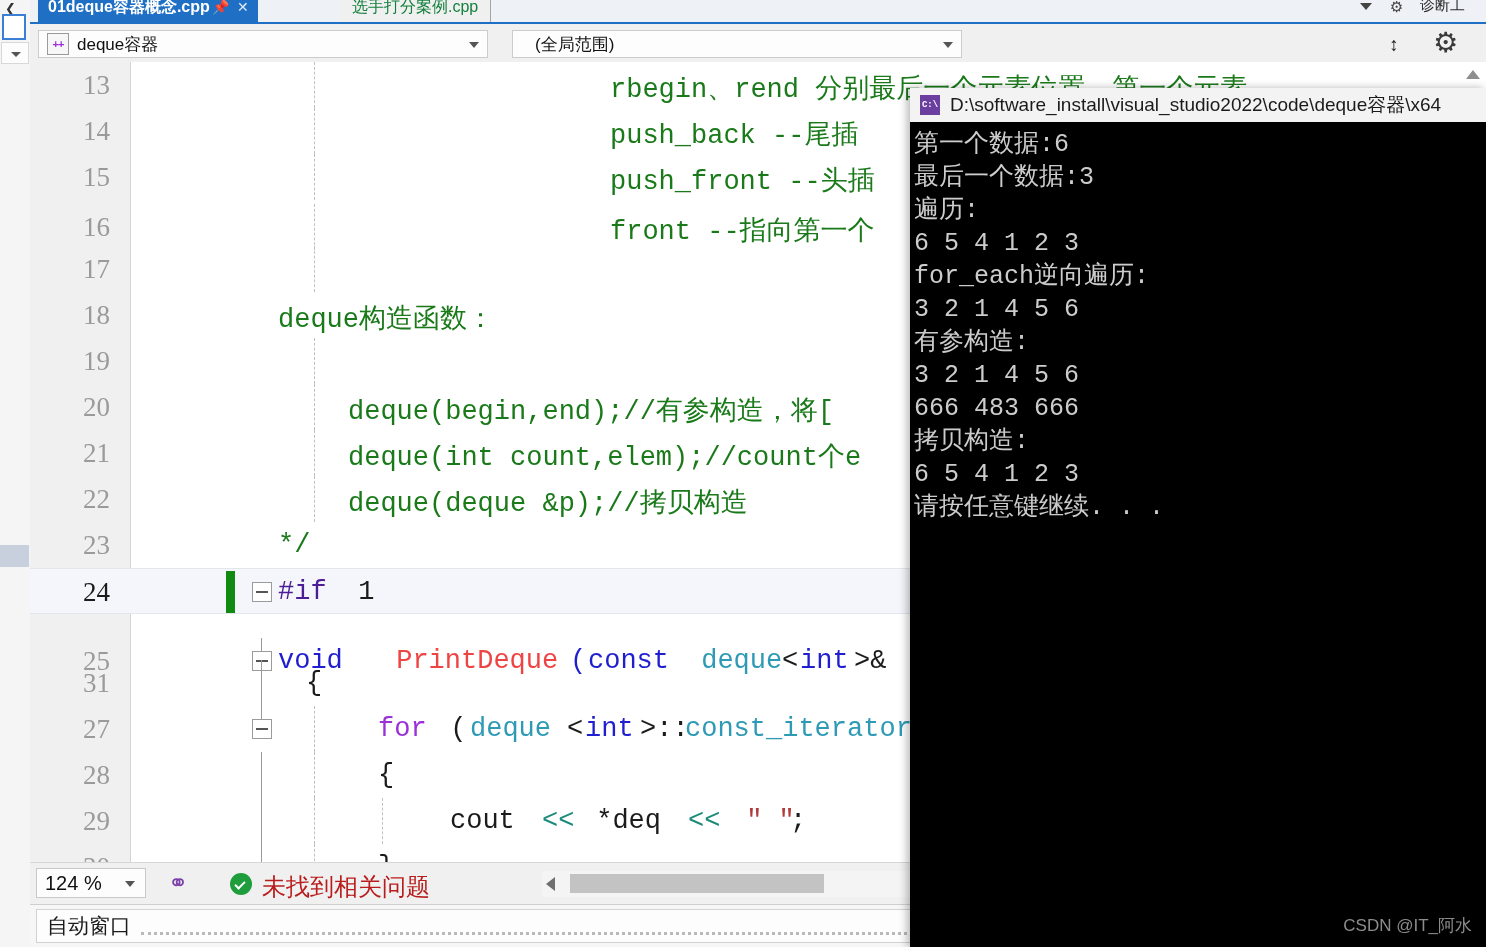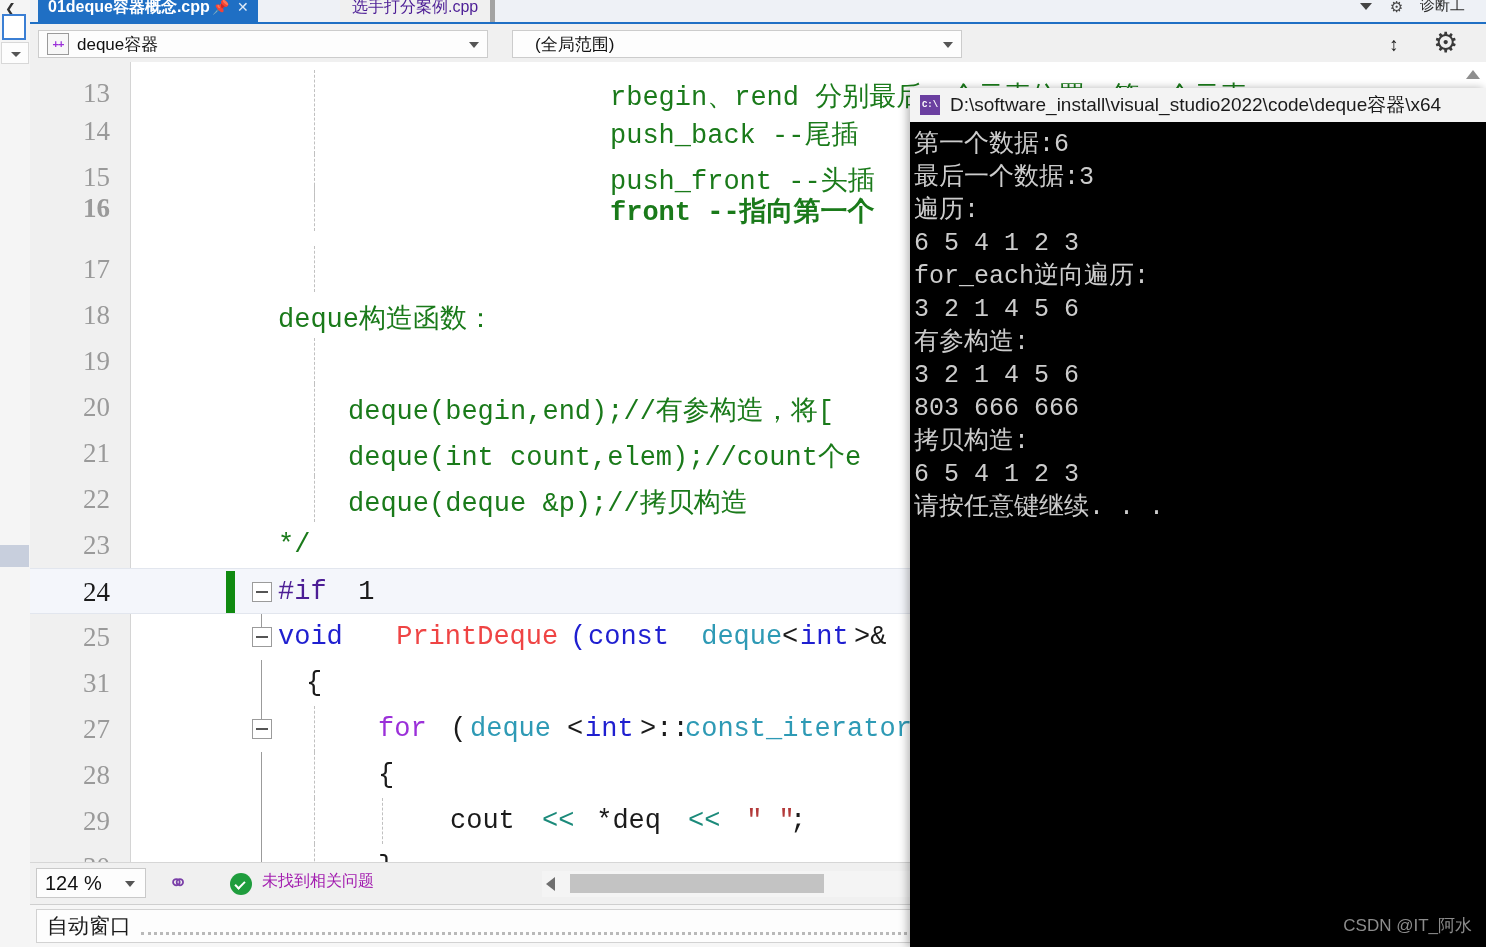--- a/index.html
+++ b/index.html
@@ -17,21 +17,21 @@
   #left-rail .dd{position:absolute;left:1px;top:42px;width:28px;height:22px;background:#fdfdfd;border:1px solid #d8d8d8;box-sizing:border-box;}
   #left-rail .dd:after{content:"";position:absolute;left:9px;top:9px;border-left:5px solid transparent;border-right:5px solid transparent;border-top:5px solid #555;}
   #left-rail .sel{position:absolute;left:0;top:545px;width:29px;height:22px;background:#c8cfdd;}
 
   
   #tabstrip{position:absolute;left:30px;top:0;width:1456px;height:22px;background:#eef1f6;overflow:hidden;}
   .tab{position:absolute;top:0;height:22px;display:flex;align-items:center;box-sizing:border-box;}
   .tab.active{left:8px;background:#1f6fc4;color:#ffffff;padding:0 4px 0 10px;}
   .tab.active .tab-label{font-size:16px;font-weight:bold;white-space:nowrap;position:relative;top:-4px;}
   .tab.active .ticon{width:22px;height:22px;display:flex;align-items:center;justify-content:center;color:#dfeaf7;font-size:14px;position:relative;top:-4px;}
-  .tab.inactive{left:310px;background:#f0f0f0;color:#4c1d95;padding:0 12px;border-right:5px solid #a3a3a3;}
+  .tab.inactive{left:310px;background:#f0f0f0;color:#15803d;padding:0 12px;border-right:1px solid #a3a3a3;}
   .tab.inactive .tab-label{font-size:16px;white-space:nowrap;position:relative;top:-4px;}
 
   #right-head{position:absolute;right:0;top:0;width:146px;height:22px;background:#eef1f6;}
   #rh-caret{position:absolute;left:20px;top:3px;border-left:6px solid transparent;border-right:6px solid transparent;border-top:7px solid #444;}
   #rh-gear{position:absolute;left:50px;top:-2px;font-size:15px;color:#444;}
   #rh-text{position:absolute;left:80px;top:-4px;font-size:15px;color:#2b2b2b;white-space:nowrap;}
 
   
   #navbar{position:absolute;left:30px;top:22px;width:1456px;height:40px;background:#f0f0f0;border-top:2px solid #1f6fc4;box-sizing:border-box;}
   .combo{position:absolute;top:6px;height:28px;background:#fdfdfd;border:1px solid #cccccc;box-sizing:border-box;display:flex;align-items:center;}
@@ -72,21 +72,21 @@
   #ed-vcaret-up{position:absolute;right:6px;top:8px;border-left:7px solid transparent;border-right:7px solid transparent;border-bottom:9px solid #8e8e8e;}
 
   
   #statusbar{position:absolute;left:30px;top:862px;width:1456px;height:42px;background:#f0f0f0;border-top:1px solid #d6d6d6;box-sizing:border-box;}
   #zoombox{position:absolute;left:6px;top:5px;width:110px;height:30px;background:#fdfdfd;border:1px solid #c9c9c9;box-sizing:border-box;display:flex;align-items:center;}
   #zoombox .zv{font-size:20px;color:#111;padding-left:8px;}
   #zoombox .zc{position:absolute;right:10px;top:12px;border-left:5px solid transparent;border-right:5px solid transparent;border-top:6px solid #555;}
   #brainicon{position:absolute;left:138px;top:6px;font-size:24px;color:#7a3fa8;}
   #okicon{position:absolute;left:200px;top:10px;width:22px;height:22px;border-radius:50%;background:#1f9d3d;}
   #okicon:after{content:"";position:absolute;left:5px;top:8px;width:8px;height:4px;border-left:2.5px solid #fff;border-bottom:2.5px solid #fff;transform:rotate(-45deg);}
-  #statustext{position:absolute;left:232px;top:8px;font-size:16px;color:#a21caf;white-space:nowrap;}
+  #statustext{position:absolute;left:232px;top:8px;font-size:24px;color:#b91c1c;white-space:nowrap;}
   #hscroll{position:absolute;left:512px;top:8px;width:420px;height:26px;background:#f4f4f4;}
   #hscroll .harrow{position:absolute;left:4px;top:6px;border-top:7px solid transparent;border-bottom:7px solid transparent;border-right:9px solid #6f6f6f;}
   #hscroll .hthumb{position:absolute;left:28px;top:3px;width:254px;height:19px;background:#c3c3c3;}
 
   
   #bottompane{position:absolute;left:30px;top:904px;width:1456px;height:43px;background:#f6f6f6;border-top:1px solid #cfcfcf;box-sizing:border-box;}
   #bp-inner{position:absolute;left:6px;top:4px;width:1444px;height:34px;background:#fdfdfd;border:1px solid #d2d2d2;box-sizing:border-box;display:flex;align-items:center;}
   #bp-label{font-size:21px;color:#1b1b1b;padding-left:10px;white-space:nowrap;}
   #bp-dots{flex:1;margin:0 10px;border-bottom:3px dotted #b9b9b9;height:14px;}
   #bp-caret{margin-right:12px;border-left:8px solid transparent;border-right:8px solid transparent;border-top:9px solid #333;}
@@ -143,39 +143,39 @@
     <div class="sv">↕</div>
   </div>
   <div id="biggear">⚙</div>
 </div>
 
 <div id="editor">
   <div id="gutter-bg"></div>
   <div id="gutter-sep"></div>
   <div id="ed-vcaret-up"></div>
 
-  <div class="code-row" style="top:8px;">
+  <div class="code-row" style="top:0px;">
     <span class="lnum" style="top:8px;">13</span>
     <span class="dashline" style="left:284px;top:0px;height:46px;"></span>
     <span class="code cmt" style="left:580px;top:8px;">rbegin、rend 分别最后一个元素位置、第一个元素</span>
   </div>
 
   <div class="code-row" style="top:46px;">
     <span class="lnum" style="top:8px;">14</span>
     <span class="dashline" style="left:284px;top:0px;height:46px;"></span>
     <span class="code cmt" style="left:580px;top:8px;">push_back --尾插</span>
   </div>
 
   <div class="code-row" style="top:92px;">
     <span class="lnum" style="top:8px;">15</span>
     <span class="dashline" style="left:284px;top:0px;height:46px;"></span>
     <span class="code cmt" style="left:580px;top:8px;">push_front --头插</span>
   </div>
 
-  <div class="code-row" style="top:123px;font-weight:bold;">
+  <div class="code-row" style="top:142px;">
     <span class="lnum" style="top:8px;">16</span>
     <span class="dashline" style="left:284px;top:0px;height:46px;"></span>
     <span class="code cmt" style="left:580px;top:8px;">front --指向第一个</span>
   </div>
 
   <div class="code-row" style="top:184px;">
     <span class="lnum" style="top:8px;">17</span>
     <span class="dashline" style="left:284px;top:0px;height:46px;"></span>
   </div>
 
@@ -213,21 +213,21 @@
   </div>
 
   <div class="code-row current" style="top:506px;">
     <span class="lnum cur" style="top:8px;">24</span>
     <span class="chgbar" style="top:2px;"></span>
     <span class="fold" style="top:13px;"></span>
     <span class="code prep" style="left:248px;top:8px;">#if</span>
     <span class="code plain" style="left:312px;top:8px;"> 1</span>
   </div>
 
-  <div class="code-row" style="top:552px;text-decoration:underline;">
+  <div class="code-row" style="top:576px;text-decoration:underline;">
     <span class="lnum" style="top:8px;">25</span>
     <span class="vline" style="top:0px;height:14px;"></span>
     <span class="fold" style="top:13px;"></span>
     <span class="code kw" style="left:248px;top:8px;">void</span>
     <span class="code fn" style="left:350px;top:8px;"> PrintDeque</span>
     <span class="code kw" style="left:540px;top:8px;">(</span>
     <span class="code kw" style="left:558px;top:8px;">const</span>
     <span class="code typ" style="left:655px;top:8px;"> deque</span>
     <span class="code plain" style="left:752px;top:8px;">&lt;</span>
     <span class="code kw" style="left:770px;top:8px;">int</span>
@@ -314,19 +314,19 @@
   </div>
   <div id="console-body">
     <div class="cline">第一个数据:6</div>
     <div class="cline">最后一个数据:3</div>
     <div class="cline">遍历:</div>
     <div class="cline">6 5 4 1 2 3</div>
     <div class="cline">for_each逆向遍历:</div>
     <div class="cline">3 2 1 4 5 6</div>
     <div class="cline">有参构造:</div>
     <div class="cline">3 2 1 4 5 6</div>
-    <div class="cline">803 666 666</div>
+    <div class="cline">666 483 666</div>
     <div class="cline">拷贝构造:</div>
     <div class="cline">6 5 4 1 2 3</div>
     <div class="cline">请按任意键继续. . .</div>
   </div>
   <div id="watermark">CSDN @IT_阿水</div>
 </div>
 
 </body></html>

